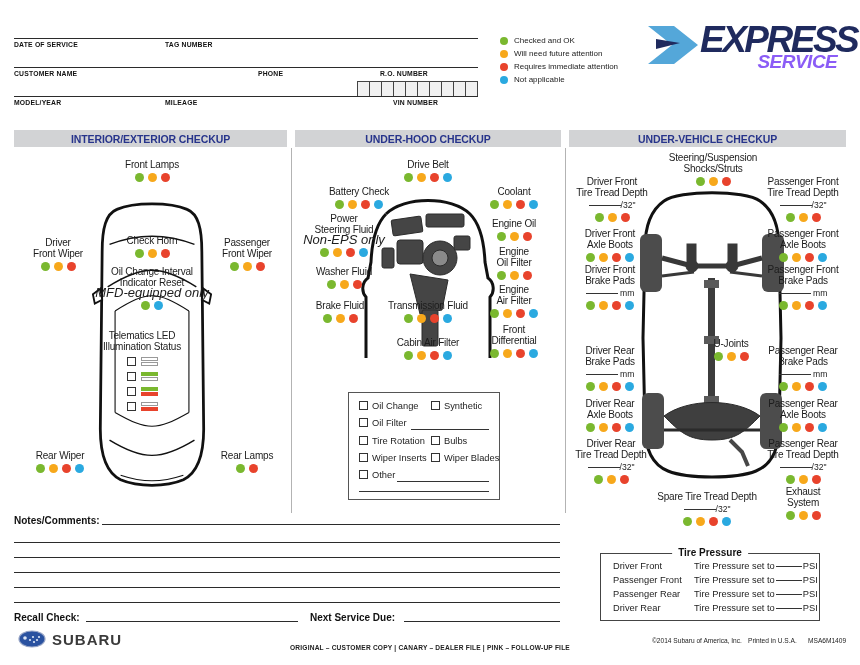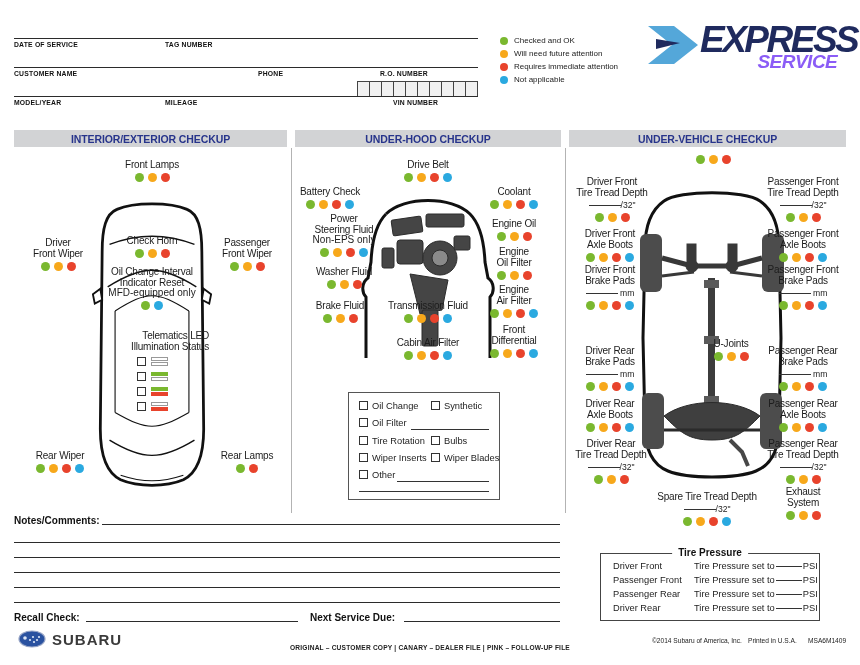--- a/index.html
+++ b/index.html
@@ -16,21 +16,21 @@
   .exp-col{display:flex;flex-direction:column;align-items:flex-end;}
   .exp-word{font-size:37px;font-weight:bold;font-style:italic;color:#1f2a5e;letter-spacing:-2.5px;line-height:36px;}
   .svc-word{font-size:19px;font-weight:bold;font-style:italic;color:#8b5cf6;letter-spacing:-.5px;margin-top:-7px;margin-right:20px;}
   
   .colhead{position:absolute;top:130px;height:17px;background:#d2d3d5;color:#27348b;
            font-weight:bold;font-size:10.5px;text-align:center;line-height:18px;letter-spacing:-.1px;}
   .vdiv{position:absolute;top:148px;height:365px;width:1px;background:#b3b3b3;}
   
   .cp{position:absolute;text-align:center;}
   .cp-label{font-size:10px;line-height:11px;color:#1c1c1c;white-space:pre-line;letter-spacing:-.2px;}
-  .cp-sub{font-size:10px;line-height:10px;color:#1c1c1c;}
+  .cp-sub{font-size:13px;line-height:10px;color:#1c1c1c;font-style:italic;}
   .dots{display:flex;justify-content:center;gap:4px;margin-top:3px;}
   .dot{width:9px;height:9px;border-radius:50%;}
   .blank{font-size:8.6px;margin-top:2px;color:#1c1c1c;}
   .bl{display:inline-block;width:32px;height:1px;border-bottom:1px solid #333;vertical-align:2px;}
   .cb{display:inline-block;width:7px;height:7px;border:1px solid #333;background:#fff;vertical-align:-1px;}
   .ledrow{display:flex;align-items:center;justify-content:center;gap:5px;margin-top:4px;height:11px;}
   .ledstack{display:flex;flex-direction:column;gap:1px;}
   .ledbar{width:17px;height:4px;border:1px solid #999;background:#fff;box-sizing:border-box;}
   
   .svcbox{position:absolute;left:348px;top:392px;width:150px;height:106px;border:1.5px solid #555;background:#fff;}
@@ -170,21 +170,21 @@
   </div>
   <div class="cp" style="left:92px;top:266px;width:120px;">
     <div class="cp-label">Oil Change Interval
 Indicator Reset</div>
     <div class="cp-sub">MFD-equipped only</div>
     <div class="dots">
         <span class="dot" style="background: rgb(122, 184, 47);"></span>
         <span class="dot" style="background: rgb(42, 169, 224);"></span>
       </div>
   </div>
-  <div class="cp" style="left:95px;top:330px;width:114px;text-align:right;">
+  <div class="cp" style="left:85px;top:330px;width:114px;">
     <div class="cp-label">Telematics LED
 Illumination Status</div>
     <div>
         <div class="ledrow">
           <span class="cb"></span>
           <span class="ledstack">
             <span class="ledbar"></span>
             <span class="ledbar"></span>
           </span>
         </div>
@@ -246,21 +246,21 @@
 
   <div class="cp" style="left:373px;top:159px;width:110px;">
     <div class="cp-label">Drive Belt</div>
     <div class="dots">
         <span class="dot" style="background: rgb(122, 184, 47);"></span>
         <span class="dot" style="background: rgb(247, 168, 27);"></span>
         <span class="dot" style="background: rgb(232, 67, 44);"></span>
         <span class="dot" style="background: rgb(42, 169, 224);"></span>
       </div>
   </div>
-  <div class="cp" style="left:284px;top:186px;width:92px;">
+  <div class="cp" style="left:313px;top:186px;width:92px;">
     <div class="cp-label">Battery Check</div>
     <div class="dots">
         <span class="dot" style="background: rgb(122, 184, 47);"></span>
         <span class="dot" style="background: rgb(247, 168, 27);"></span>
         <span class="dot" style="background: rgb(232, 67, 44);"></span>
         <span class="dot" style="background: rgb(42, 169, 224);"></span>
       </div>
   </div>
   <div class="cp" style="left:303px;top:213px;width:82px;">
     <div class="cp-label">Power
@@ -387,20 +387,22 @@
     <rect x="76" y="90" width="7" height="126" fill="#3c3c3c"></rect>
     <rect x="72" y="92" width="15" height="8" fill="#5a5a5a"></rect>
     <rect x="72" y="148" width="15" height="8" fill="#5a5a5a"></rect>
     <rect x="72" y="208" width="15" height="8" fill="#5a5a5a"></rect>
     <path d="M32,228 C56,210 104,210 128,228 C112,244 104,252 80,252 C56,252 48,244 32,228 Z" fill="#3f3f3f" stroke="#2b2b2b"></path>
     <path d="M32,242 L128,242" stroke="#2b2b2b" stroke-width="3"></path>
     <path d="M98,252 L110,264 L116,278" stroke="#474747" stroke-width="4" fill="none"></path>
   </svg>
 
   <div class="cp" style="left:648px;top:152px;width:130px;">
+    <div class="cp-label">Steering/Suspension
+Shocks/Struts</div>
     <div class="dots">
         <span class="dot" style="background: rgb(122, 184, 47);"></span>
         <span class="dot" style="background: rgb(247, 168, 27);"></span>
         <span class="dot" style="background: rgb(232, 67, 44);"></span>
       </div>
   </div>
   <div class="cp" style="left:568px;top:176px;width:88px;">
     <div class="cp-label">Driver Front
 Tire Tread Depth</div>
     <div class="blank"><span class="bl"></span><span>/32"</span></div>

